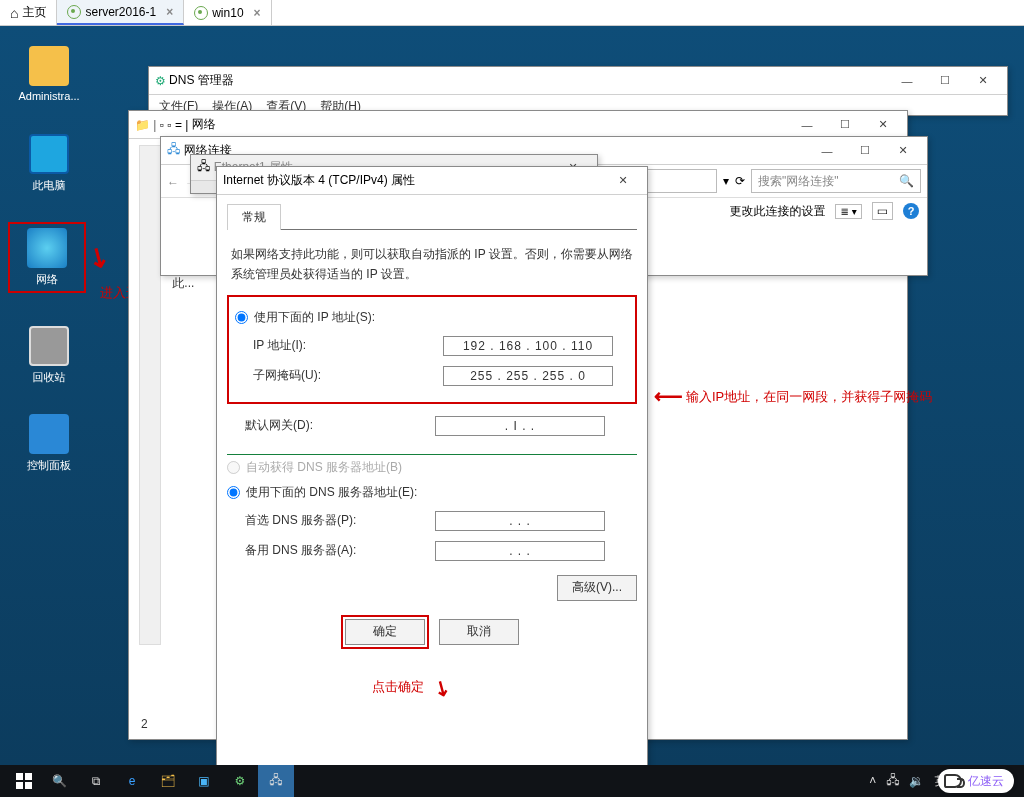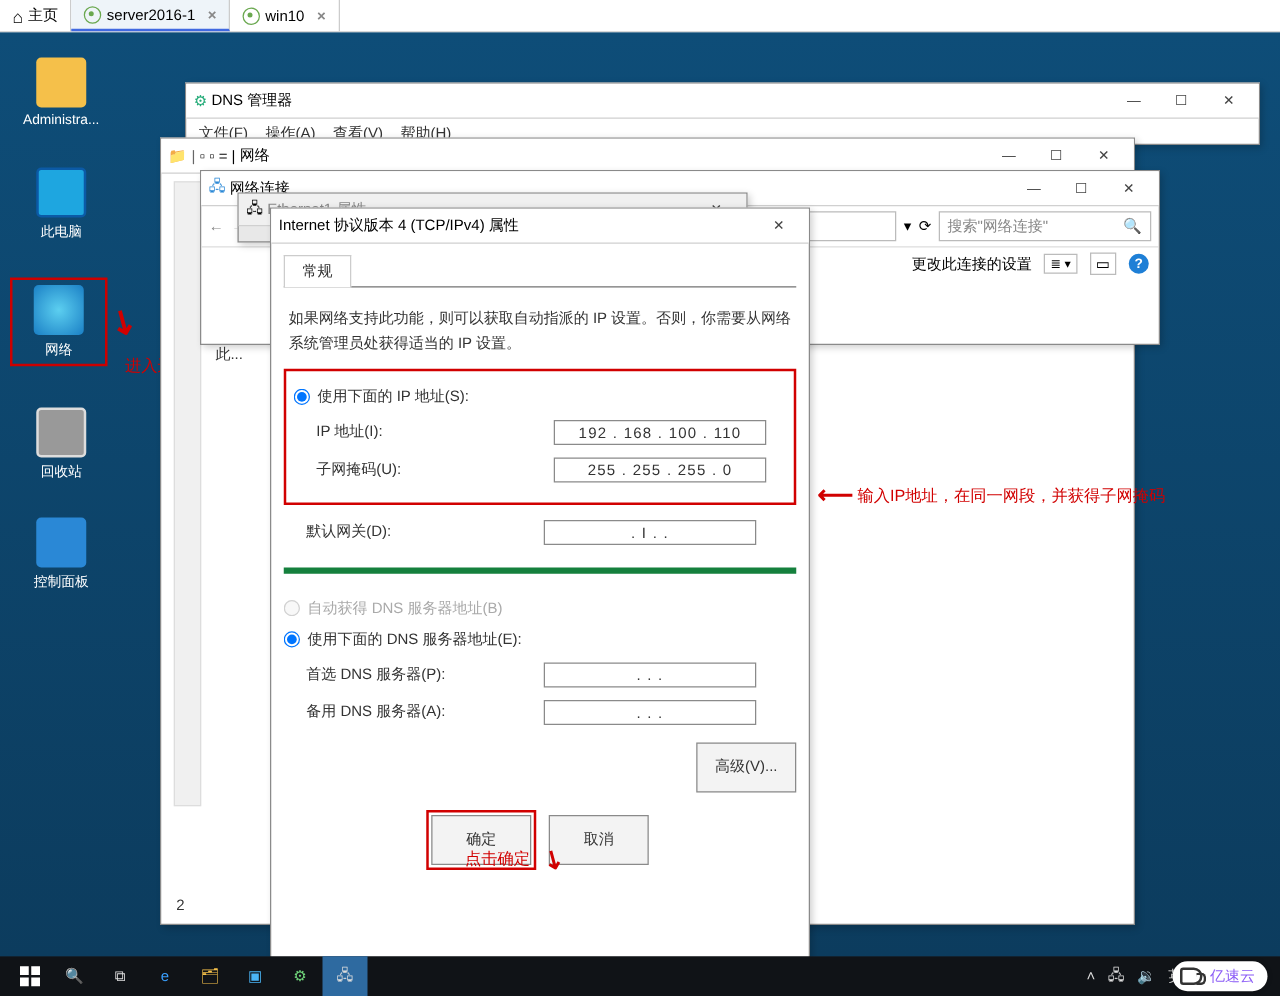--- a/index.html
+++ b/index.html
@@ -58,23 +58,23 @@
   .ipv4-win{ top:140px; left:216px; width:432px; height:612px; background:#fff; }
   .ipv4-win .titlebar{ background:#fff;}
   .ipv4-body{ padding:8px 10px 10px; font-size:12px; color:#333;}
   .tab-row{ border-bottom:1px solid #737373; display:flex;}
   .tab-row .tab{ padding:4px 14px; border:1px solid #ccc; border-bottom:none; background:#fff; position:relative; top:1px;}
   .desc{ padding:14px 4px 10px; line-height:1.7; }
   .radio-row{ display:flex; align-items:center; gap:6px; padding:4px 0; }
   .radio-row input[type=radio]{ margin:0;}
   .field-grid{ display:grid; grid-template-columns: 190px 170px; row-gap:10px; align-items:center; padding:6px 0 6px 18px;}
   .ip-input{ height:20px; border:1px solid #8a8a8a; display:flex; align-items:center; justify-content:center; letter-spacing:1px; font-size:12px;}
-  .sec{ border-top:5px solid #15803d; margin-top:12px; padding-top:15px; }
+  .sec{ border-top:1px solid #15803d; margin-top:12px; padding-top:0; }
   .chk-row{ display:flex; align-items:center; gap:6px; padding-top:12px;}
-  .btn{ min-width:80px; height:40px; border:1px solid #8a8a8a; background:#f3f3f3; display:inline-flex; align-items:center; justify-content:center; font-size:12px; cursor:pointer;}
+  .btn{ min-width:80px; height:26px; border:1px solid #8a8a8a; background:#f3f3f3; display:inline-flex; align-items:center; justify-content:center; font-size:12px; cursor:pointer;}
   .btns-bottom{ display:flex; gap:14px; justify-content:center; padding:18px 8px 6px;}
   .btn.ok-high{ outline:2px solid #d10000; outline-offset:2px;}
   .adv-row{ display:flex; justify-content:flex-end; padding-top:8px; gap:10px; align-items:center;}
   .red-box{ border:2px solid #d10000; padding:8px 6px 10px; }
 
   
   .annot{ position:absolute; color:#d10000; font-size:13px; font-weight:500; white-space:nowrap;}
   .annot-arrow{ position:absolute; color:#d10000; font-size:26px; line-height:1; font-weight:bold;}
   .annot-arrow.small{ font-size:20px;}
 

